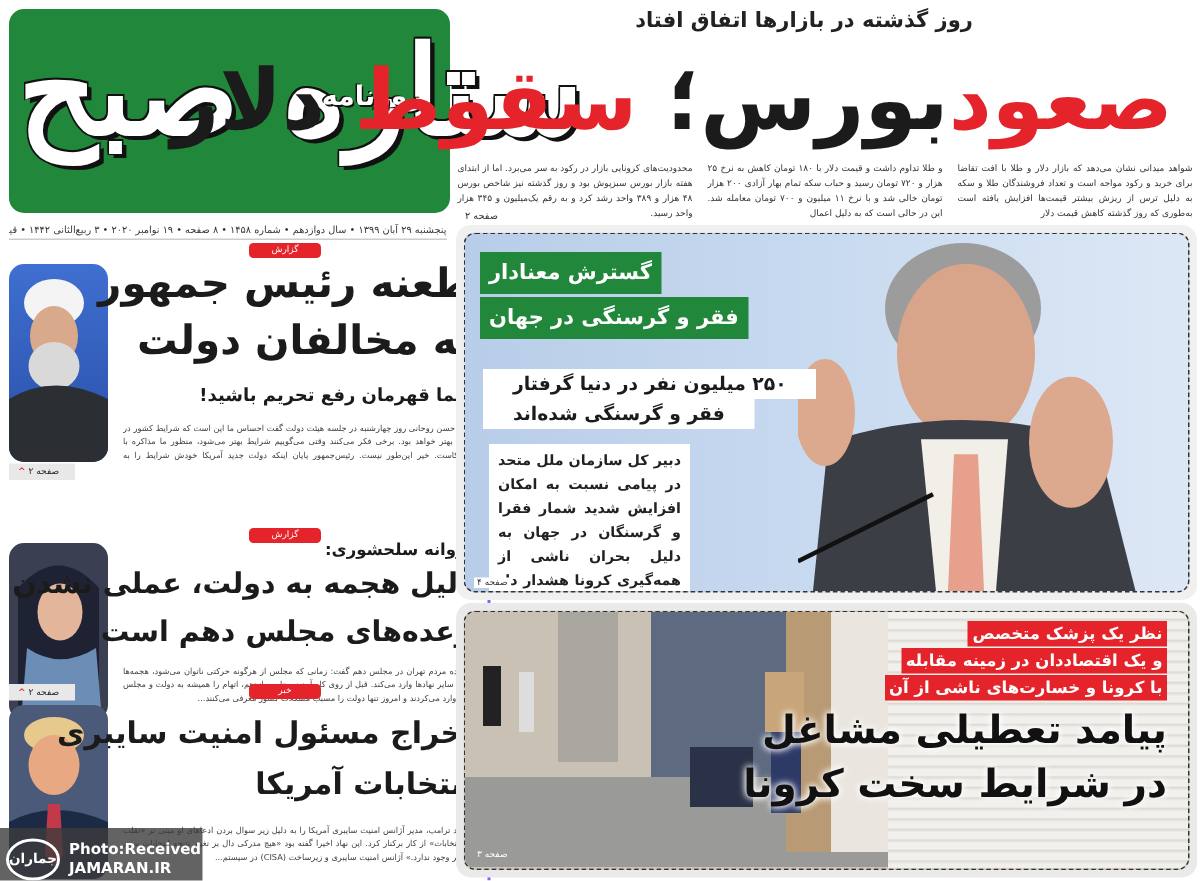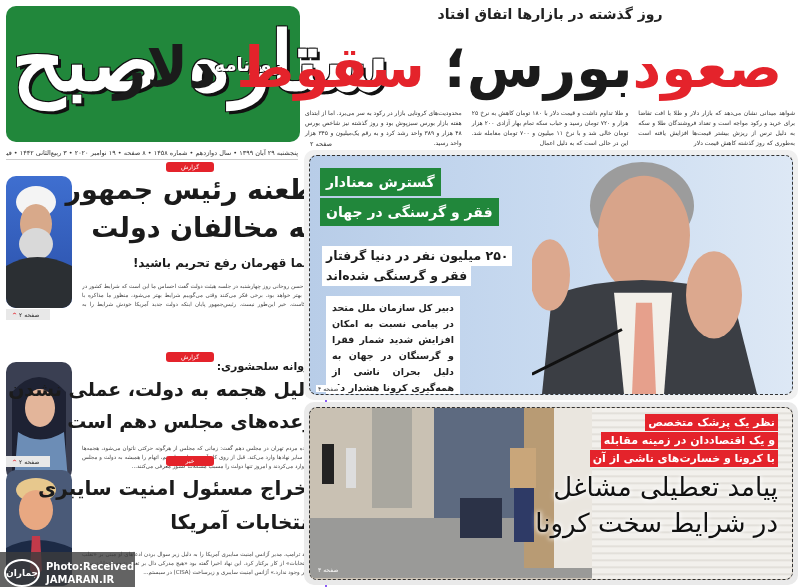--- a/index.html
+++ b/index.html
@@ -6,21 +6,21 @@
   body { width: 800px; height: 587px; background: #fff; font-family: "DejaVu Sans", sans-serif; position: relative; overflow: hidden; direction: ltr; }
   .rtl { direction: rtl; }
 
   
   .mast { position: absolute; left: 6px; top: 6px; width: 294px; height: 136px; background: #21873b; border-radius: 10px; overflow: visible; }
   .mast .logo { position: absolute; left: 6px; top: -6px; font-family: "DejaVu Serif", serif; font-size: 82px; font-weight: bold; color: #fff; text-shadow: 3px 3px 0 #111, -1px -1px 0 #111, 1px -1px 0 #111, -1px 1px 0 #111; line-height: 1.5; letter-spacing: -2px; white-space: nowrap; }
   .mast .sub { position: absolute; right: 18px; top: 48px; font-size: 18px; font-weight: bold; color: #fff; text-shadow: 1px 1px 0 #111, -1px -1px 0 #111; }
   .dateline { position: absolute; left: 6px; top: 146px; width: 292px; height: 14px; font-size: 6.5px; color: #333; text-align: center; white-space: nowrap; overflow: hidden; border-bottom: 1px solid #ccc; line-height: 14px; }
 
   
-  .kicker { position: absolute; left: 300px; top: 6px; width: 500px; text-align: center; font-size: 14px; font-weight: bold; color: #222; }
+  .kicker { position: absolute; left: 286px; top: 6px; width: 500px; text-align: center; font-size: 14px; font-weight: bold; color: #222; }
   .headline { position: absolute; left: 300px; top: 34px; width: 500px; text-align: right; padding-right: 18px; font-size: 56px; font-weight: bold; line-height: 68px; white-space: nowrap; }
   .headline .red { color: #e4232b; }
   .headline .blk { color: #1b1b1b; }
   .lead-cols { position: absolute; left: 305px; top: 108px; width: 490px; display: flex; gap: 10px; direction: rtl; }
   .lead-cols p { flex: 1; font-size: 6px; line-height: 10px; color: #333; text-align: justify; }
   .page-ref-top { position: absolute; left: 310px; top: 140px; font-size: 6.5px; color: #333; }
 
   
   .leftcol { position: absolute; left: 6px; top: 162px; width: 292px; height: 425px; }
   .story { position: absolute; left: 0; width: 321px; border-right: 2px solid #8b5cf6; }
@@ -29,31 +29,31 @@
   .s-title { position: absolute; right: 10px; text-align: right; font-weight: bold; color: #1b1b1b; direction: rtl; }
   .s-sub { position: absolute; right: 10px; text-align: right; font-size: 12px; font-weight: bold; color: #1b1b1b; direction: rtl; }
   .s-body { position: absolute; left: 76px; right: 10px; font-size: 5.5px; line-height: 9px; color: #444; text-align: justify; direction: rtl; }
   .pageref { position: absolute; left: 0; height: 11px; width: 44px; background: #e8e8e8; font-size: 6px; line-height: 11px; padding-left: 6px; color: #222; }
   .pageref .chev { color: #e4232b; font-weight: bold; margin-right: 2px; }
 
   
   .feature { position: absolute; left: 304px; top: 150px; width: 494px; height: 250px; border-radius: 10px; background: #f0f0f0; padding: 5px; }
   .feature .inner { position: relative; width: 100%; height: 100%; border: 1.5px dashed #333; border-radius: 8px; overflow: hidden; background: linear-gradient(90deg, #b8cde8 0%, #c8daf0 50%, #dde8f5 100%); }
   .gbox { position: absolute; right: auto; background: #21873b; color: #fff; font-weight: bold; font-size: 14px; padding: 0 6px; direction: rtl; line-height: 28px; white-space: nowrap; }
-  .wbox { position: absolute; background: #fff; color: #1b1b1b; font-weight: bold; font-size: 12.5px; padding: 0 4px; direction: rtl; line-height: 20px; white-space: nowrap; }
+  .wbox { position: absolute; background: #fff; color: #1b1b1b; font-weight: bold; font-size: 12.5px; padding: 0 20px; direction: rtl; line-height: 20px; white-space: nowrap; }
   .bodybox { position: absolute; left: 16px; top: 140px; width: 134px; background: #fff; padding: 4px 6px; font-size: 9.5px; font-weight: bold; line-height: 16px; color: #222; text-align: justify; direction: rtl; }
   .pg4 { position: absolute; left: 6px; bottom: 2px; font-size: 6px; color: #333; background: #fff; padding: 0 2px; }
 
   .person { position: absolute; right: 0; top: 0; width: 260px; height: 100%; }
 
   
   .feature2 { position: absolute; left: 304px; top: 402px; width: 494px; height: 183px; border-radius: 10px; background: #eaeaea; padding: 5px; }
   .feature2 .inner { position: relative; width: 100%; height: 100%; border: 1.5px dashed #333; border-radius: 8px; overflow: hidden; background: #cfc6b8; }
   .rbox { position: absolute; background: #e4232b; color: #fff; font-weight: bold; font-size: 11px; padding: 0 3px; direction: rtl; line-height: 17px; white-space: nowrap; }
-  .bighead { position: absolute; right: 14px; font-size: 26px; font-weight: normal; color: #111; direction: rtl; white-space: nowrap; text-shadow: 0 0 4px #fff, 0 0 6px #fff; }
+  .bighead { position: absolute; right: 14px; font-size: 26px; font-weight: bold; color: #111; direction: rtl; white-space: nowrap; text-shadow: 0 0 4px #fff, 0 0 6px #fff; }
   .pg3 { position: absolute; left: 8px; bottom: 6px; font-size: 6px; color: #fff; }
 
   .watermark { position: absolute; left: 0; top: 552px; width: 135px; height: 42px; background: rgba(60,60,60,0.8); display: flex; align-items: center; }
   .watermark .wm-logo { width: 36px; height: 28px; margin-left: 4px; border: 2px solid #fff; border-radius: 50%; color: #fff; font-size: 9px; font-weight: bold; text-align: center; line-height: 24px; }
   .watermark .wm-text { margin-left: 6px; color: #fff; font-size: 10px; font-weight: bold; line-height: 13px; }
 </style>
 </head>
 <body>
 
 <div class="mast">

